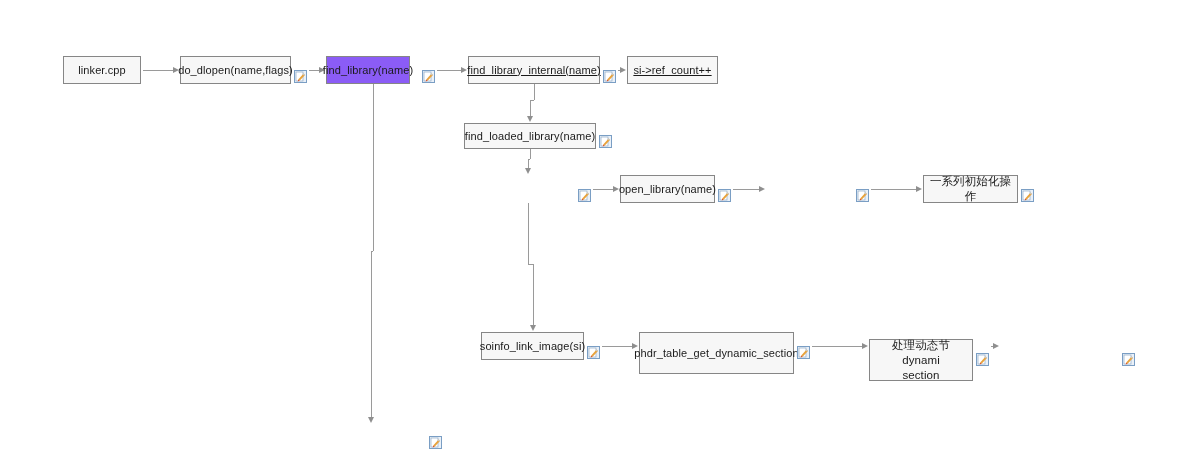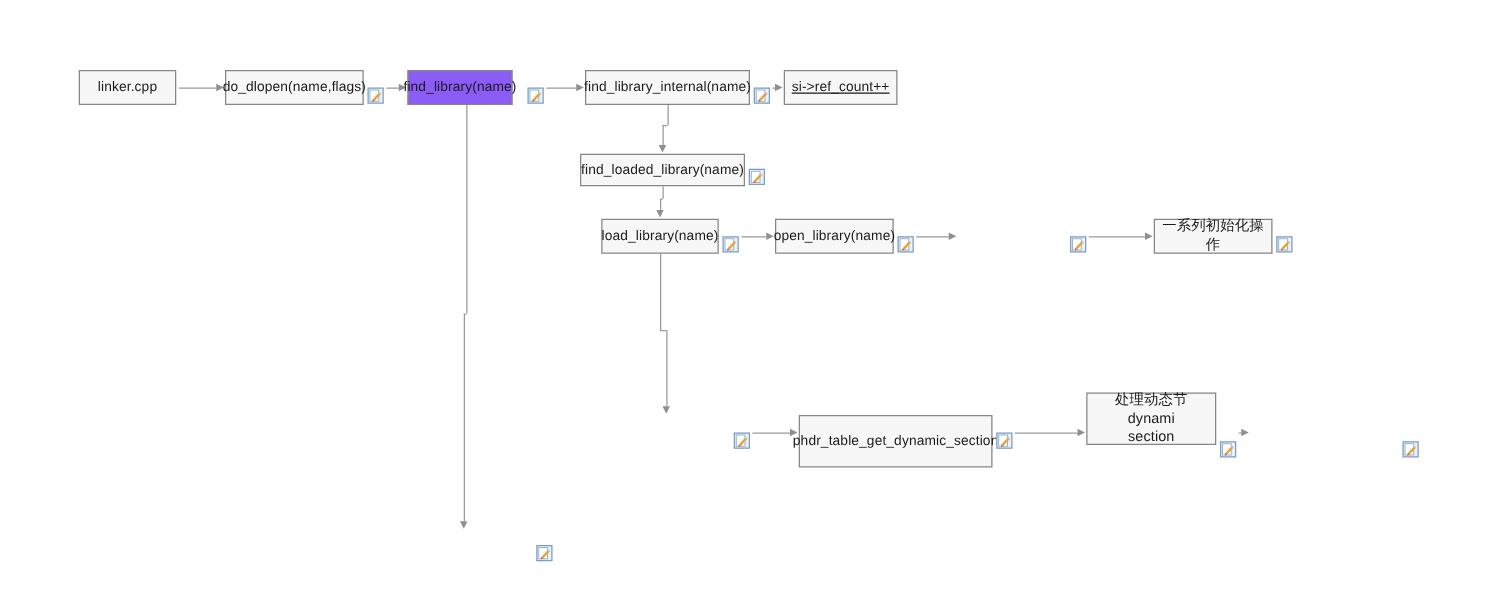--- a/index.html
+++ b/index.html
@@ -121,40 +121,39 @@
     </div>
     <div class="node" style="left: 326px; top: 56px; width: 84px; height: 28px; background: #8b5cf6; border-color: rgb(134, 134, 134);">find_library(name)</div>
     <div class="note-icon" style="left: 422px; top: 70px;">
       <svg width="11" height="11" viewBox="0 0 11 11">
         <rect x="1" y="1" width="7" height="9" fill="#ffffff" stroke="#8fa9c6" stroke-width="0.7"></rect>
         <path d="M3.2 8.4 L8.6 2.6 L10 4.0 L4.6 9.8 Z" fill="#e8a33d"></path>
         <path d="M3.2 8.4 L4.6 9.8 L2.7 10.4 Z" fill="#d94f2b"></path>
         <path d="M8.6 2.6 L10 4.0 L9.2 4.8 L7.8 3.4 Z" fill="#c9c9c9"></path>
       </svg>
     </div>
-    <div class="node" style="left: 468px; top: 56px; width: 132px; height: 28px; background: rgb(247, 247, 247); border-color: rgb(134, 134, 134);">find_library_internal(name)</div>
+    <div class="node" style="left: 468px; top: 56px; width: 132px; height: 28px; background: rgb(247, 247, 247); border-color: rgb(134, 134, 134); text-decoration: underline;">find_library_internal(name)</div>
     <div class="note-icon" style="left: 603px; top: 70px;">
       <svg width="11" height="11" viewBox="0 0 11 11">
         <rect x="1" y="1" width="7" height="9" fill="#ffffff" stroke="#8fa9c6" stroke-width="0.7"></rect>
         <path d="M3.2 8.4 L8.6 2.6 L10 4.0 L4.6 9.8 Z" fill="#e8a33d"></path>
         <path d="M3.2 8.4 L4.6 9.8 L2.7 10.4 Z" fill="#d94f2b"></path>
         <path d="M8.6 2.6 L10 4.0 L9.2 4.8 L7.8 3.4 Z" fill="#c9c9c9"></path>
       </svg>
     </div>
     <div class="node" style="left: 627px; top: 56px; width: 91px; height: 28px; background: rgb(247, 247, 247); border-color: rgb(134, 134, 134); text-decoration: underline;">si-&gt;ref_count++</div>
     <div class="node" style="left: 464px; top: 123px; width: 132px; height: 26px; background: rgb(247, 247, 247); border-color: rgb(134, 134, 134);">find_loaded_library(name)</div>
     <div class="note-icon" style="left: 599px; top: 135px;">
       <svg width="11" height="11" viewBox="0 0 11 11">
         <rect x="1" y="1" width="7" height="9" fill="#ffffff" stroke="#8fa9c6" stroke-width="0.7"></rect>
         <path d="M3.2 8.4 L8.6 2.6 L10 4.0 L4.6 9.8 Z" fill="#e8a33d"></path>
         <path d="M3.2 8.4 L4.6 9.8 L2.7 10.4 Z" fill="#d94f2b"></path>
         <path d="M8.6 2.6 L10 4.0 L9.2 4.8 L7.8 3.4 Z" fill="#c9c9c9"></path>
       </svg>
     </div>
-    <div class="node" style="left: 481px; top: 175px; width: 94px; height: 28px; background: rgb(247, 247, 247); border-color: rgb(134, 134, 134);">load_library(name)</div>
     <div class="note-icon" style="left: 578px; top: 189px;">
       <svg width="11" height="11" viewBox="0 0 11 11">
         <rect x="1" y="1" width="7" height="9" fill="#ffffff" stroke="#8fa9c6" stroke-width="0.7"></rect>
         <path d="M3.2 8.4 L8.6 2.6 L10 4.0 L4.6 9.8 Z" fill="#e8a33d"></path>
         <path d="M3.2 8.4 L4.6 9.8 L2.7 10.4 Z" fill="#d94f2b"></path>
         <path d="M8.6 2.6 L10 4.0 L9.2 4.8 L7.8 3.4 Z" fill="#c9c9c9"></path>
       </svg>
     </div>
     <div class="node" style="left: 620px; top: 175px; width: 95px; height: 28px; background: rgb(247, 247, 247); border-color: rgb(134, 134, 134);">open_library(name)</div>
     <div class="note-icon" style="left: 718px; top: 189px;">
@@ -175,38 +174,39 @@
     </div>
     <div class="node cn" style="left: 923px; top: 175px; width: 95px; height: 28px; background: rgb(247, 247, 247); border-color: rgb(134, 134, 134);">一系列初始化操作</div>
     <div class="note-icon" style="left: 1021px; top: 189px;">
       <svg width="11" height="11" viewBox="0 0 11 11">
         <rect x="1" y="1" width="7" height="9" fill="#ffffff" stroke="#8fa9c6" stroke-width="0.7"></rect>
         <path d="M3.2 8.4 L8.6 2.6 L10 4.0 L4.6 9.8 Z" fill="#e8a33d"></path>
         <path d="M3.2 8.4 L4.6 9.8 L2.7 10.4 Z" fill="#d94f2b"></path>
         <path d="M8.6 2.6 L10 4.0 L9.2 4.8 L7.8 3.4 Z" fill="#c9c9c9"></path>
       </svg>
     </div>
+    <div class="node" style="left: 481px; top: 332px; width: 103px; height: 28px; background: rgb(247, 247, 247); border-color: rgb(134, 134, 134);">soinfo_link_image(si)</div>
     <div class="note-icon" style="left: 587px; top: 346px;">
       <svg width="11" height="11" viewBox="0 0 11 11">
         <rect x="1" y="1" width="7" height="9" fill="#ffffff" stroke="#8fa9c6" stroke-width="0.7"></rect>
         <path d="M3.2 8.4 L8.6 2.6 L10 4.0 L4.6 9.8 Z" fill="#e8a33d"></path>
         <path d="M3.2 8.4 L4.6 9.8 L2.7 10.4 Z" fill="#d94f2b"></path>
         <path d="M8.6 2.6 L10 4.0 L9.2 4.8 L7.8 3.4 Z" fill="#c9c9c9"></path>
       </svg>
     </div>
     <div class="node" style="left: 639px; top: 332px; width: 155px; height: 42px; background: rgb(247, 247, 247); border-color: rgb(134, 134, 134);">phdr_table_get_dynamic_section</div>
     <div class="note-icon" style="left: 797px; top: 346px;">
       <svg width="11" height="11" viewBox="0 0 11 11">
         <rect x="1" y="1" width="7" height="9" fill="#ffffff" stroke="#8fa9c6" stroke-width="0.7"></rect>
         <path d="M3.2 8.4 L8.6 2.6 L10 4.0 L4.6 9.8 Z" fill="#e8a33d"></path>
         <path d="M3.2 8.4 L4.6 9.8 L2.7 10.4 Z" fill="#d94f2b"></path>
         <path d="M8.6 2.6 L10 4.0 L9.2 4.8 L7.8 3.4 Z" fill="#c9c9c9"></path>
       </svg>
     </div>
-    <div class="node cn" style="left: 869px; top: 314px; width: 104px; height: 42px; background: rgb(247, 247, 247); border-color: rgb(134, 134, 134);">处理动态节dynami
+    <div class="node cn" style="left: 869px; top: 339px; width: 104px; height: 42px; background: rgb(247, 247, 247); border-color: rgb(134, 134, 134);">处理动态节dynami
 section</div>
     <div class="note-icon" style="left: 976px; top: 353px;">
       <svg width="11" height="11" viewBox="0 0 11 11">
         <rect x="1" y="1" width="7" height="9" fill="#ffffff" stroke="#8fa9c6" stroke-width="0.7"></rect>
         <path d="M3.2 8.4 L8.6 2.6 L10 4.0 L4.6 9.8 Z" fill="#e8a33d"></path>
         <path d="M3.2 8.4 L4.6 9.8 L2.7 10.4 Z" fill="#d94f2b"></path>
         <path d="M8.6 2.6 L10 4.0 L9.2 4.8 L7.8 3.4 Z" fill="#c9c9c9"></path>
       </svg>
     </div>
     <div class="note-icon" style="left: 1122px; top: 353px;">

